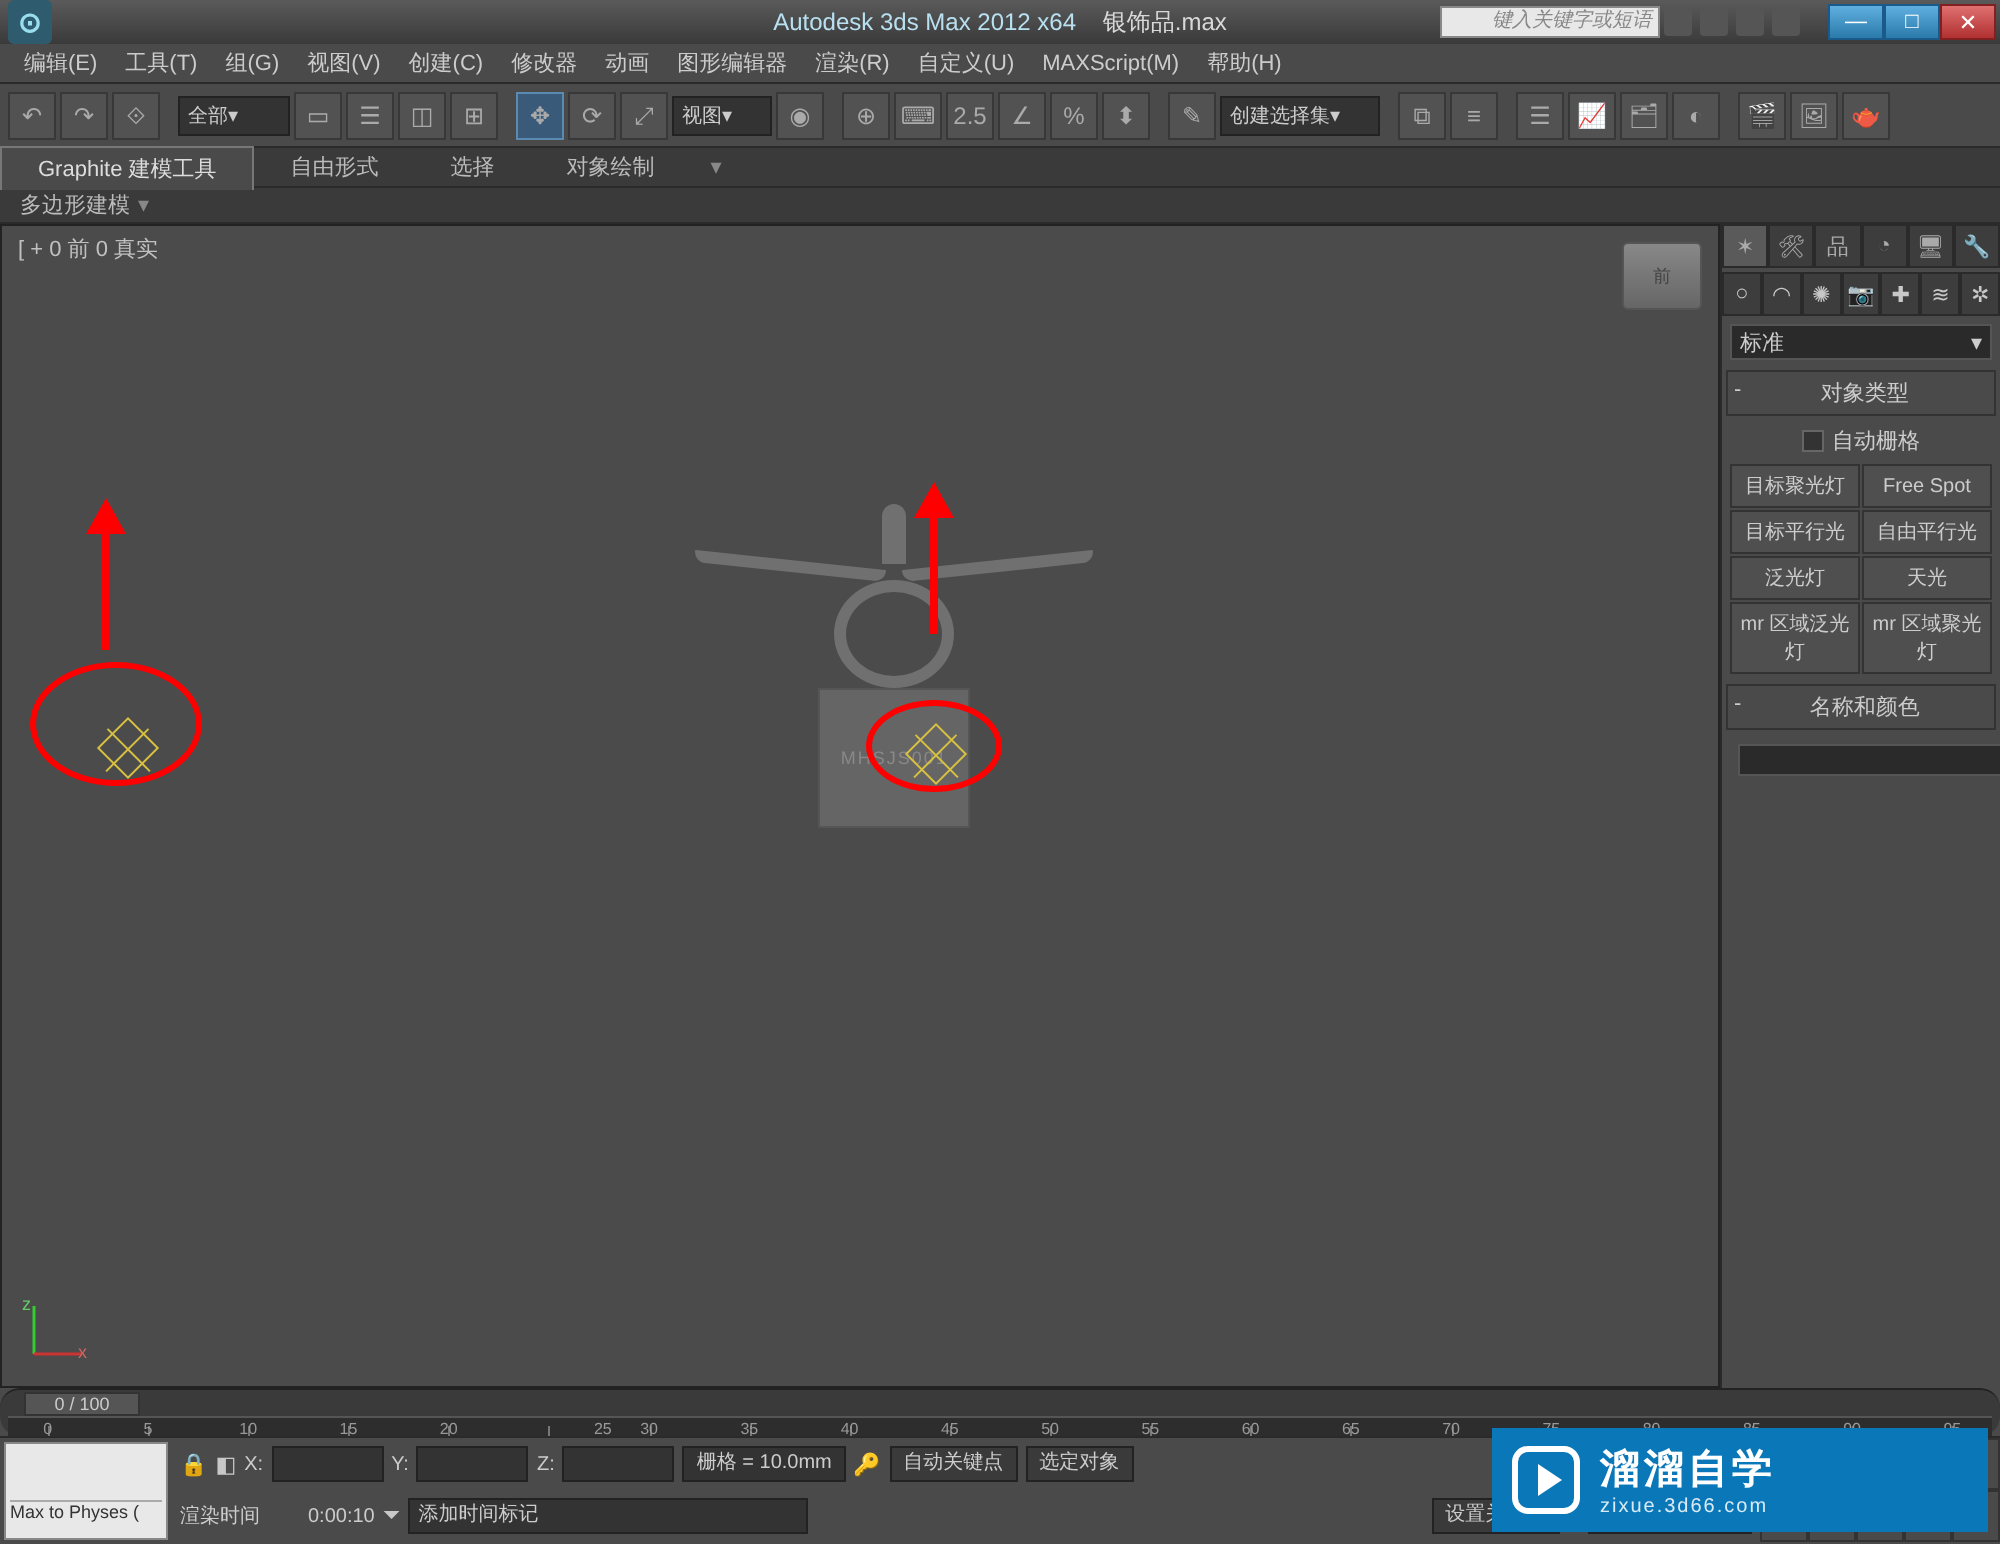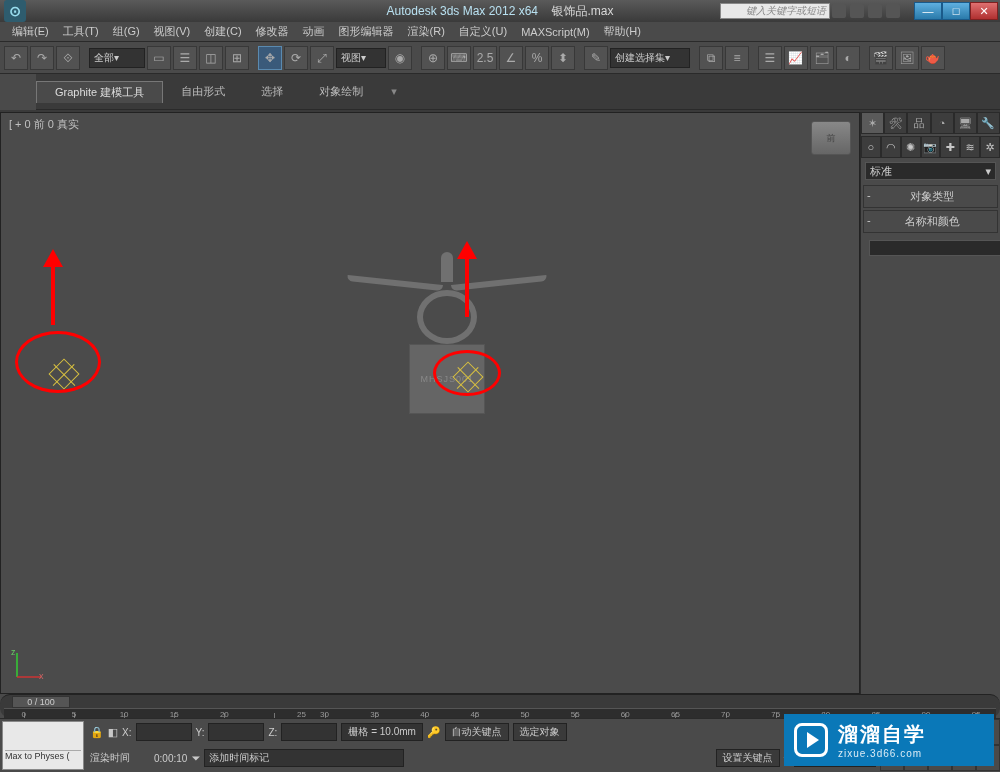--- a/index.html
+++ b/index.html
@@ -14,21 +14,21 @@
 .titlebar .winbtns { position:absolute; right:2px; display:flex; }
 .titlebar .winbtns div { width:28px; height:18px; background:linear-gradient(#5fb0e0,#2a7aaa); border:1px solid #1a5a8a; display:flex; align-items:center; justify-content:center; color:#fff; font-size:11px; }
 .titlebar .winbtns .close { background:linear-gradient(#e07070,#b03030); border-color:#802020;}
 .menubar { height:20px; background:#4a4a4a; display:flex; align-items:center; padding:0 6px; gap:2px; border-bottom:1px solid #2a2a2a; }
 .menubar span { padding:2px 6px; color:#ccc; font-size:11px; }
 .toolbar { height:32px; background:#4a4a4a; display:flex; align-items:center; padding:0 4px; gap:2px; border-bottom:1px solid #2a2a2a; }
 .tbtn { width:24px; height:24px; background:#525252; border:1px solid #383838; display:flex; align-items:center; justify-content:center; color:#aaa; font-size:12px; }
 .tbtn.active { background:#3a5a7a; border-color:#5a8ab0; }
 .tsep { width:5px; }
 .tcombo { height:20px; background:#333; border:1px solid #222; color:#ccc; font-size:10px; padding:0 4px; display:flex; align-items:center; }
-.ribbon { height:36px; background:#3a3a3a; display:flex; align-items:center; border-bottom:1px solid #2a2a2a;margin-left:36px; }
+.ribbon { height:20px; background:#3a3a3a; display:flex; align-items:center; border-bottom:1px solid #2a2a2a; }
 .ribbon .rtab { padding:3px 18px; color:#bbb; font-size:11px; }
 .ribbon .rtab.active { background:#4a4a4a; border:1px solid #777; border-bottom:none; color:#ddd; }
 .ribbon2 { height:18px; background:#3a3a3a; display:flex; align-items:center; padding:0 10px; color:#bbb; font-size:11px; border-bottom:1px solid #2a2a2a; }
 .ribbon2 .dd { margin-left:4px; color:#888; }
 .workspace { position:absolute; top:112px; left:0; right:0; bottom:78px; display:flex; }
 .viewport { flex:1; background:#4b4b4b; position:relative; border:1px solid #222; }
 .viewport-label { position:absolute; top:4px; left:8px; color:#c0c0c0; font-size:11px; }
 .viewcube { position:absolute; top:8px; right:8px; width:40px; height:34px; background:linear-gradient(#888,#666); border:1px solid #555; border-radius:3px; display:flex; align-items:center; justify-content:center; color:#444; font-size:9px; }
 .axis-gizmo { position:absolute; bottom:10px; left:10px; width:36px; height:36px; }
 .axis-gizmo .ax { position:absolute; font-size:9px; }
@@ -74,21 +74,21 @@
 .statusbar .mid { flex:1; display:flex; flex-direction:column; }
 .statusbar .row { display:flex; align-items:center; height:26px; gap:4px; padding:0 4px; }
 .statusbar .prompt { flex:1; background:#333; border:1px solid #222; height:18px; color:#ccc; font-size:10px; padding:0 4px; line-height:16px; }
 .statusbar .coord { width:56px; height:18px; background:#333; border:1px solid #222; color:#999; font-size:10px; padding:0 3px; line-height:16px; }
 .statusbar .lbl { color:#ccc; font-size:10px; }
 .statusbar .grid { background:#333; border:1px solid #222; height:18px; padding:0 6px; color:#ccc; font-size:10px; line-height:16px; }
 .statusbar .rbtns { display:flex; flex-direction:column; }
 .statusbar .rbtns .r { display:flex; }
 .statusbar .rbtns button { width:24px; height:26px; background:#4a4a4a; border:1px solid #333; color:#999; }
 .statusbar .autok { background:#3a3a3a; border:1px solid #222; padding:0 6px; height:18px; font-size:10px; color:#ccc; line-height:16px; }
-.watermark { position:absolute; right:6px; bottom:6px; width:210px; height:52px; background:#0a78b8; display:flex; align-items:center; padding:0 10px; color:#fff; gap:10px; z-index:50; }
+.watermark { position:absolute; right:6px; bottom:6px; width:248px; height:52px; background:#0a78b8; display:flex; align-items:center; padding:0 10px; color:#fff; gap:10px; z-index:50; }
 .watermark .play { width:34px; height:34px; border:3px solid #fff; border-radius:8px; display:flex; align-items:center; justify-content:center; }
 .watermark .play::after { content:''; width:0; height:0; border-left:12px solid #fff; border-top:8px solid transparent; border-bottom:8px solid transparent; margin-left:3px; }
 .watermark .txt { display:flex; flex-direction:column; }
 .watermark .cn { font-size:20px; font-weight:bold; letter-spacing:2px; }
 .watermark .en { font-size:10px; letter-spacing:1px; opacity:.85; }
 </style>
 </head>
 <body>
 
 <div class="titlebar">
@@ -240,20 +240,36 @@
       <div>📷</div>
       <div>✚</div>
       <div>≋</div>
       <div>✲</div>
     </div>
     <div class="cmdcombo">
       <span>标准</span>
         <span>▾</span>
     </div>
     <div class="rollout-h"><span style="float:left">-</span><span>对象类型</span></div>
+    <div class="rollout-b">
+      <div class="chk">
+          <span class="box"></span>
+          <span>自动栅格</span>
+        </div>
+      <div class="btngrid">
+        <button>目标聚光灯</button>
+        <button>Free Spot</button>
+        <button>目标平行光</button>
+        <button>自由平行光</button>
+        <button>泛光灯</button>
+        <button>天光</button>
+        <button>mr 区域泛光灯</button>
+        <button>mr 区域聚光灯</button>
+      </div>
+    </div>
     <div class="rollout-h"><span style="float:left">-</span><span>名称和颜色</span></div>
     <div class="rollout-b">
       <div class="colorsw">
         <input style="">
 
       </div>
     </div>
   </div>
 </div>
 

